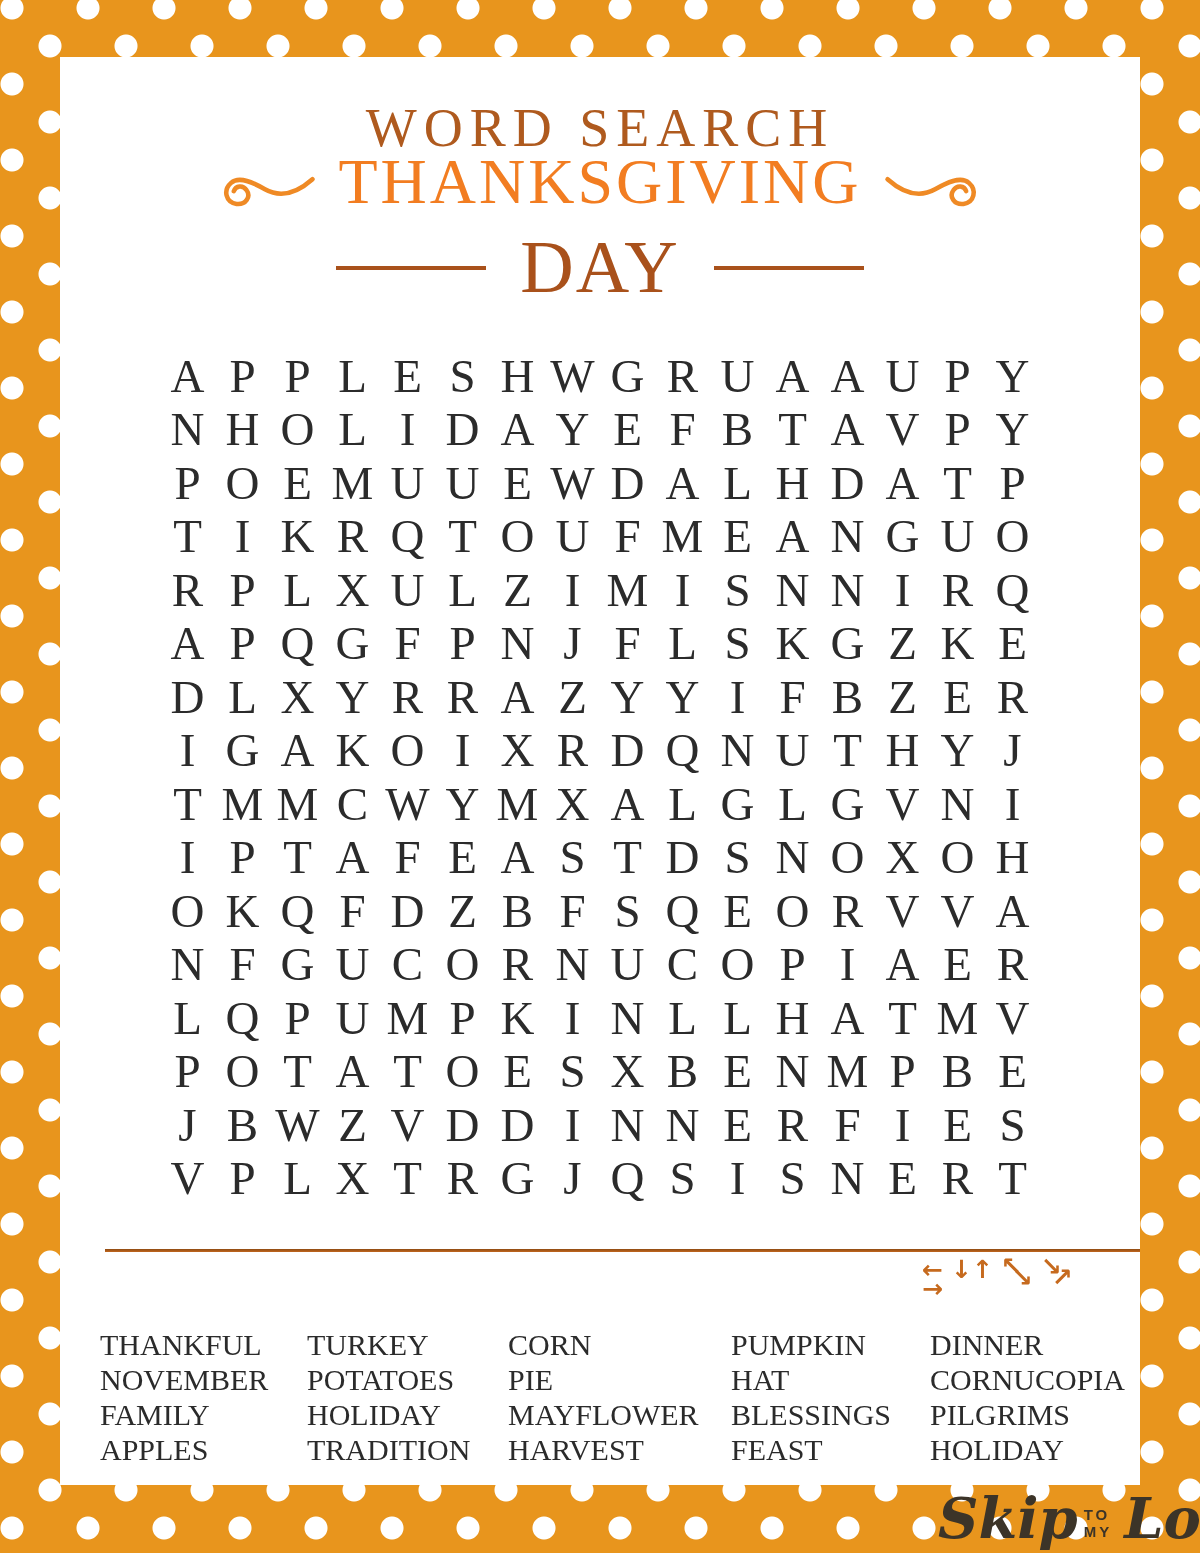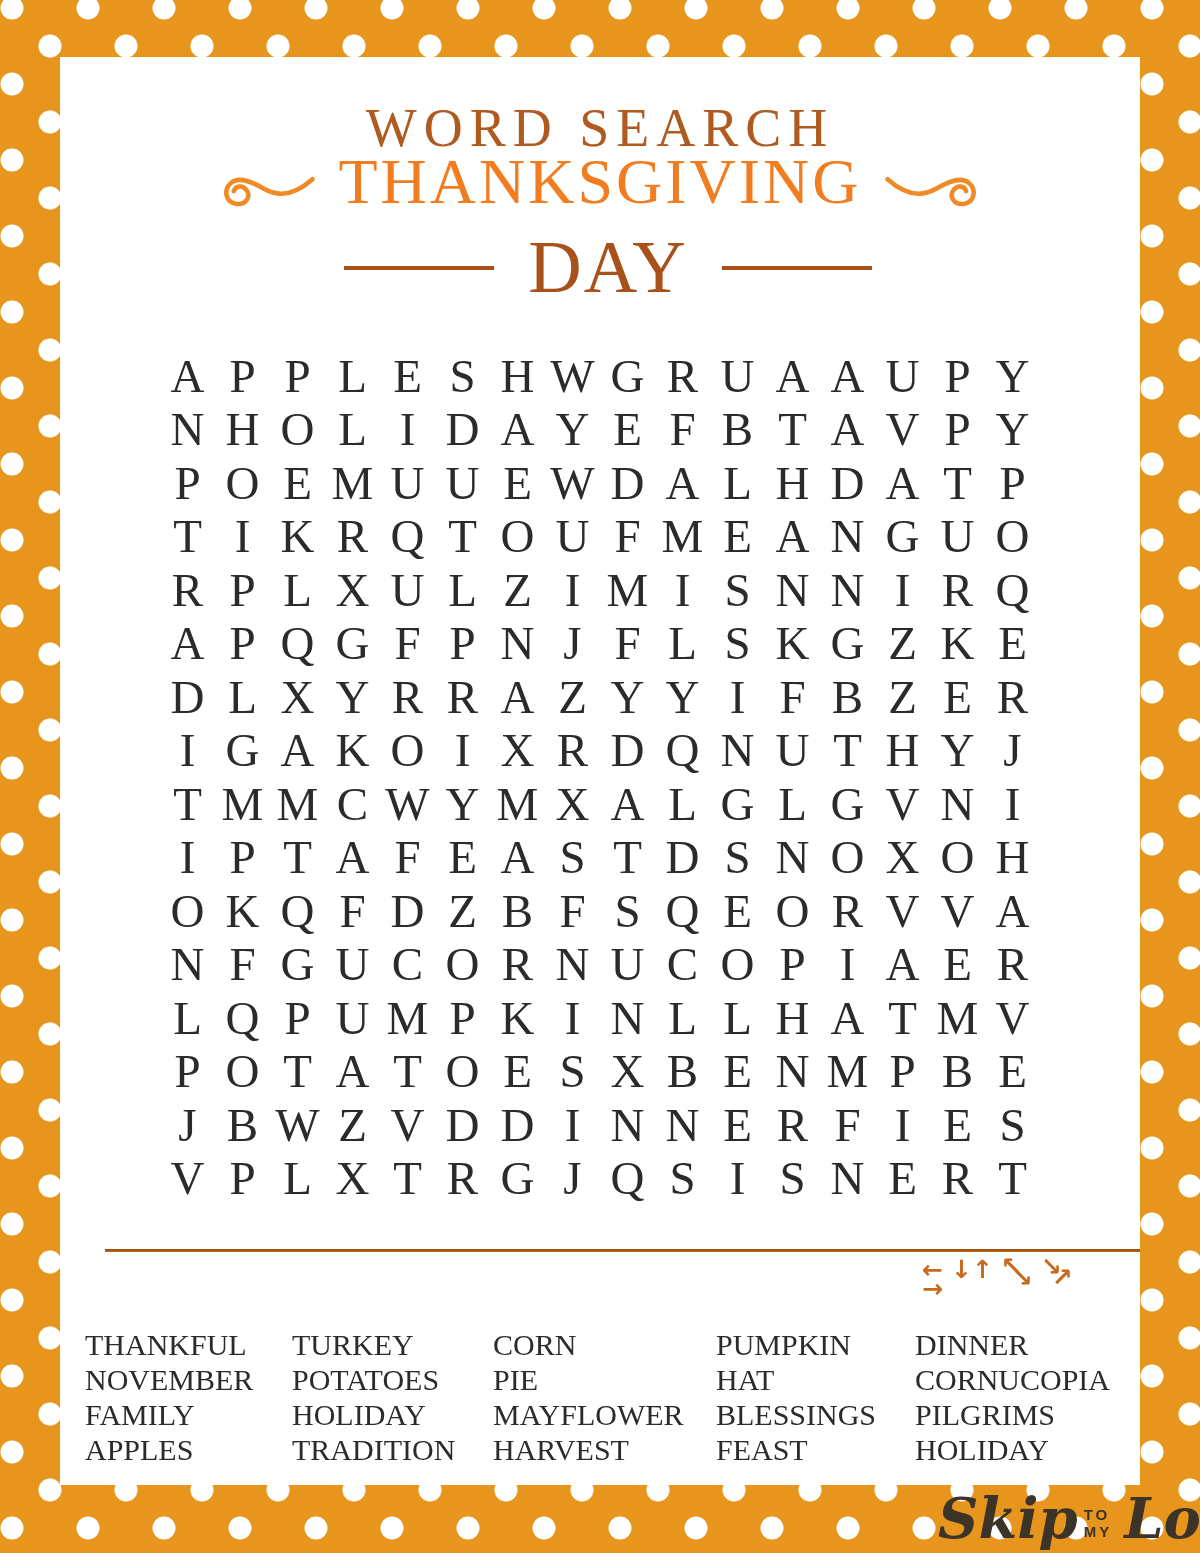--- a/index.html
+++ b/index.html
@@ -33,21 +33,21 @@
     display:flex; align-items:center; justify-content:center; gap:22px;
   }
   .title-main {
     font-size:64px; letter-spacing:3px;
     color: var(--thanksgiving-orange, #F27D21);
     white-space:nowrap;
   }
   .swirl { width:104px; height:64px; flex:0 0 auto; }
   .swirl.right { transform: scaleX(-1); }
   .sub-row {
-    position:absolute; top:168px; left:8px; width:100%;
+    position:absolute; top:168px; left:0; width:100%;
     display:flex; align-items:center; justify-content:center; gap:34px;
   }
   .title-sub {
     font-size:74px; letter-spacing:2px;
     color: var(--day-rust, #A9511B);
   }
   .day-line {
     width:150px; height:4px;
     background: var(--day-rust, #A9511B);
   }
@@ -76,21 +76,21 @@
     color: var(--arrows, #C66A1E);
     font-family:"DejaVu Sans", sans-serif;
     font-weight:bold; font-size:25px; line-height:1;
   }
   .arrow-group { display:flex; }
   .arrow-group.stack { flex-direction:column; }
   .arrow-group.stack span + span { margin-top:-6px; }
   .arrow-group.diag span:first-child { position:relative; top:-3px; }
   .arrow-group.diag span:last-child  { position:relative; top:8px; margin-left:-10px; }
   
-  .words { position:absolute; top:1270px; left:0; width:969px; height:150px;padding-left:21px; }
+  .words { position:absolute; top:1270px; left:15px; width:969px; height:150px;padding-left:21px; }
   .word-col { position:absolute; top:0; display:flex; flex-direction:column; }
   .word-col:nth-child(1){ left:25px; }
   .word-col:nth-child(2){ left:232px; }
   .word-col:nth-child(3){ left:433px; }
   .word-col:nth-child(4){ left:656px; }
   .word-col:nth-child(5){ left:855px; }
   .word {
     font-size:30px; line-height:35px;
     color: var(--grid-text, #2B2B2B);
     white-space:nowrap;

